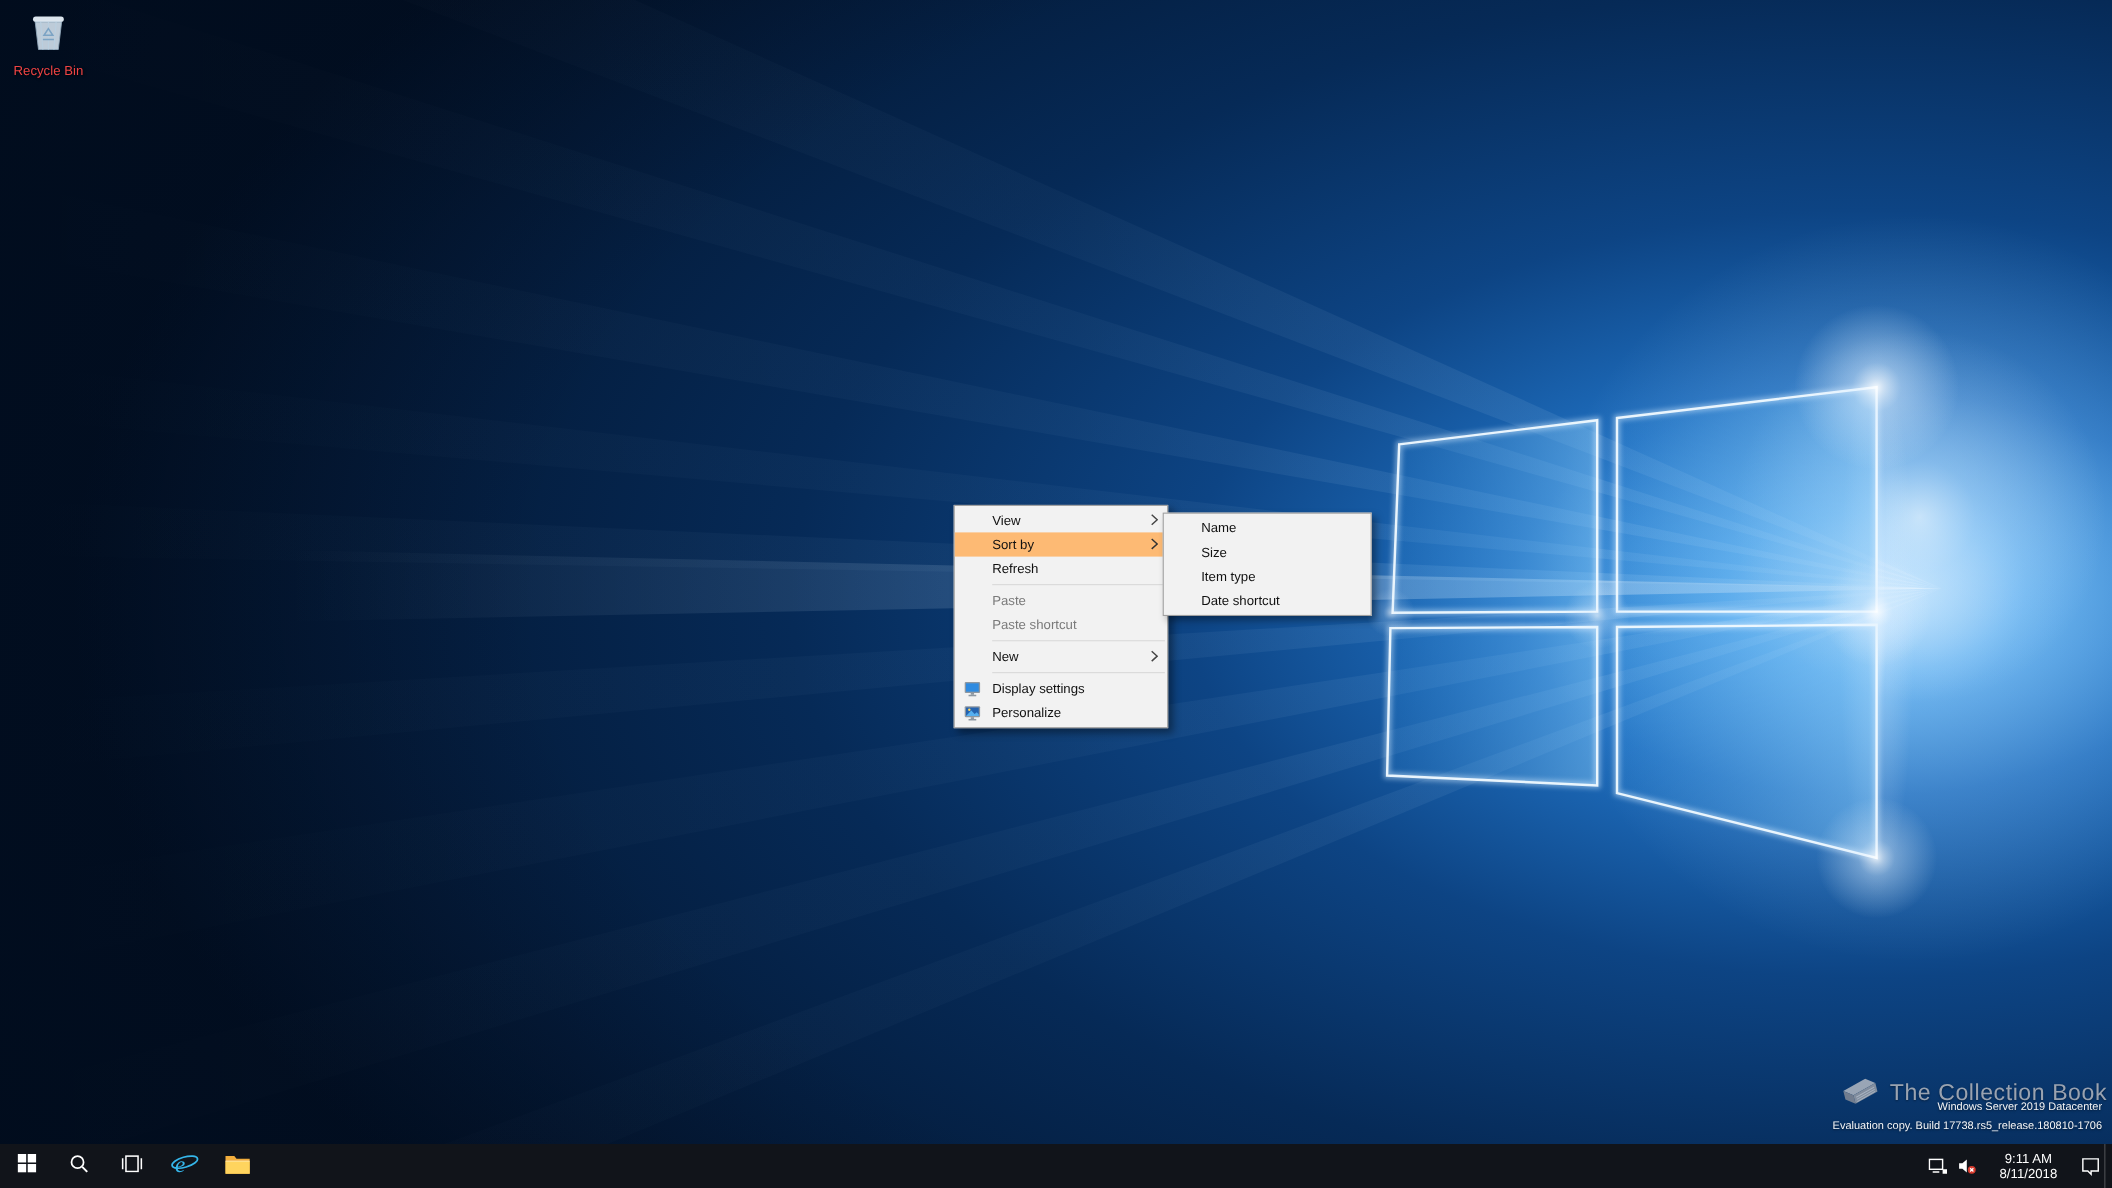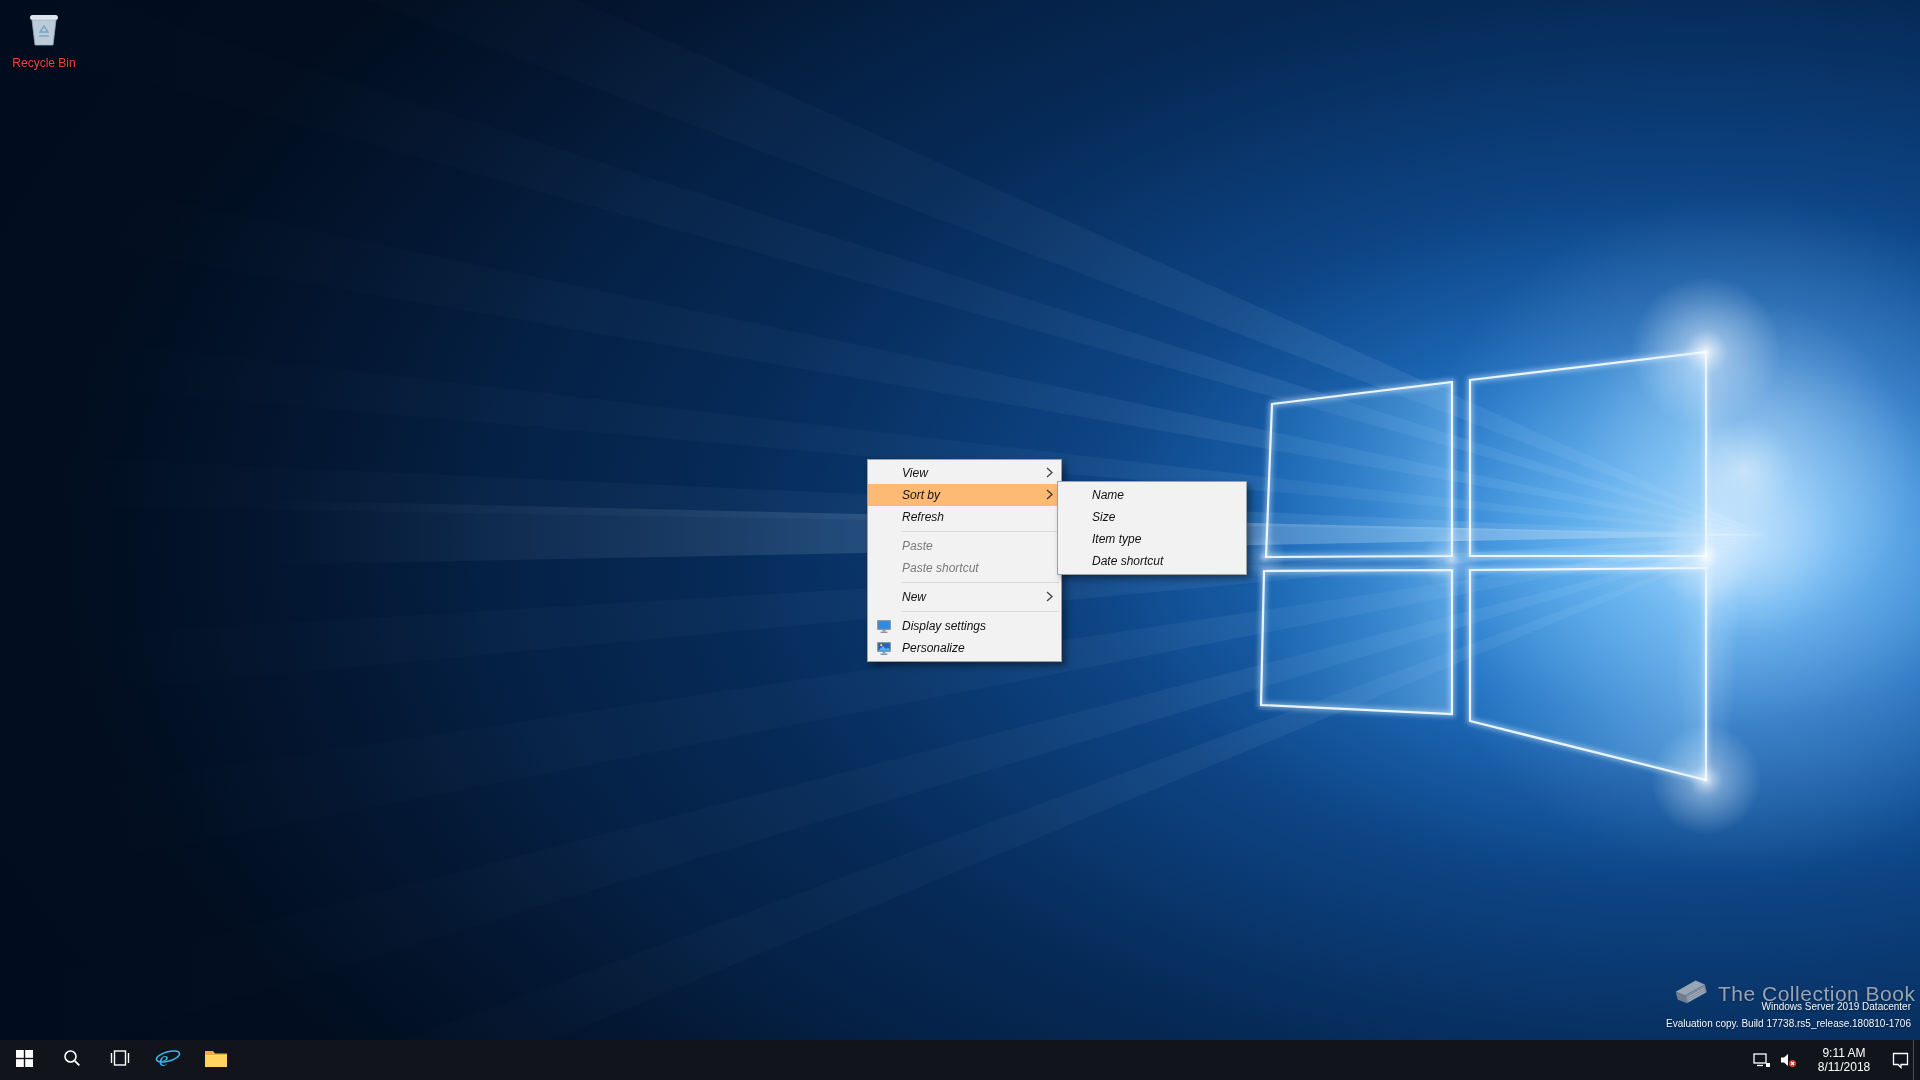--- a/index.html
+++ b/index.html
@@ -15,24 +15,24 @@
   .desktop-icon{position:absolute;left:6px;top:6px;width:76px;text-align:center;z-index:5;cursor:default;}
   .desktop-icon .ico{display:block;margin:0 auto;}
   .desktop-icon .lbl{
     display:block;margin-top:2px;color:#ef4444;font-size:12px;line-height:14px;
     text-shadow:1px 1px 2px rgba(0,0,0,.9);
   }
 
   
   .context-menu{
     position:absolute;z-index:20;background:#f2f2f2;border:1px solid #a0a0a0;
-    box-shadow:4px 4px 7px rgba(0,0,0,.4);padding:2px 0;font-size:12px;color:#111;font-style:italic;
+    box-shadow:4px 4px 7px rgba(0,0,0,.4);padding:2px 0;font-size:12px;color:#111;
   }
   .cm-main{left:867px;top:459px;width:193px;}
-  .cm-sub{left:1057px;top:481px;width:188px;z-index:21;}
+  .cm-sub{left:1057px;top:466px;width:188px;z-index:21;}
   .menu-item{position:relative;height:22px;display:flex;align-items:center;padding:0 10px 0 34px;white-space:nowrap;}
   .menu-item.highlight{background:#fdba74;}
   .menu-item.disabled{color:#7a7a7a;}
   .menu-item .arrow{position:absolute;right:8px;top:5px;width:7px;height:11px;}
   .menu-item .mi-icon{position:absolute;left:8px;top:3px;width:16px;height:16px;}
   .menu-sep{height:1px;background:#d9d9d9;margin:3px 2px 3px 34px;}
 
   
   .taskbar{
     position:absolute;left:0;bottom:0;width:1920px;height:40px;z-index:30;

